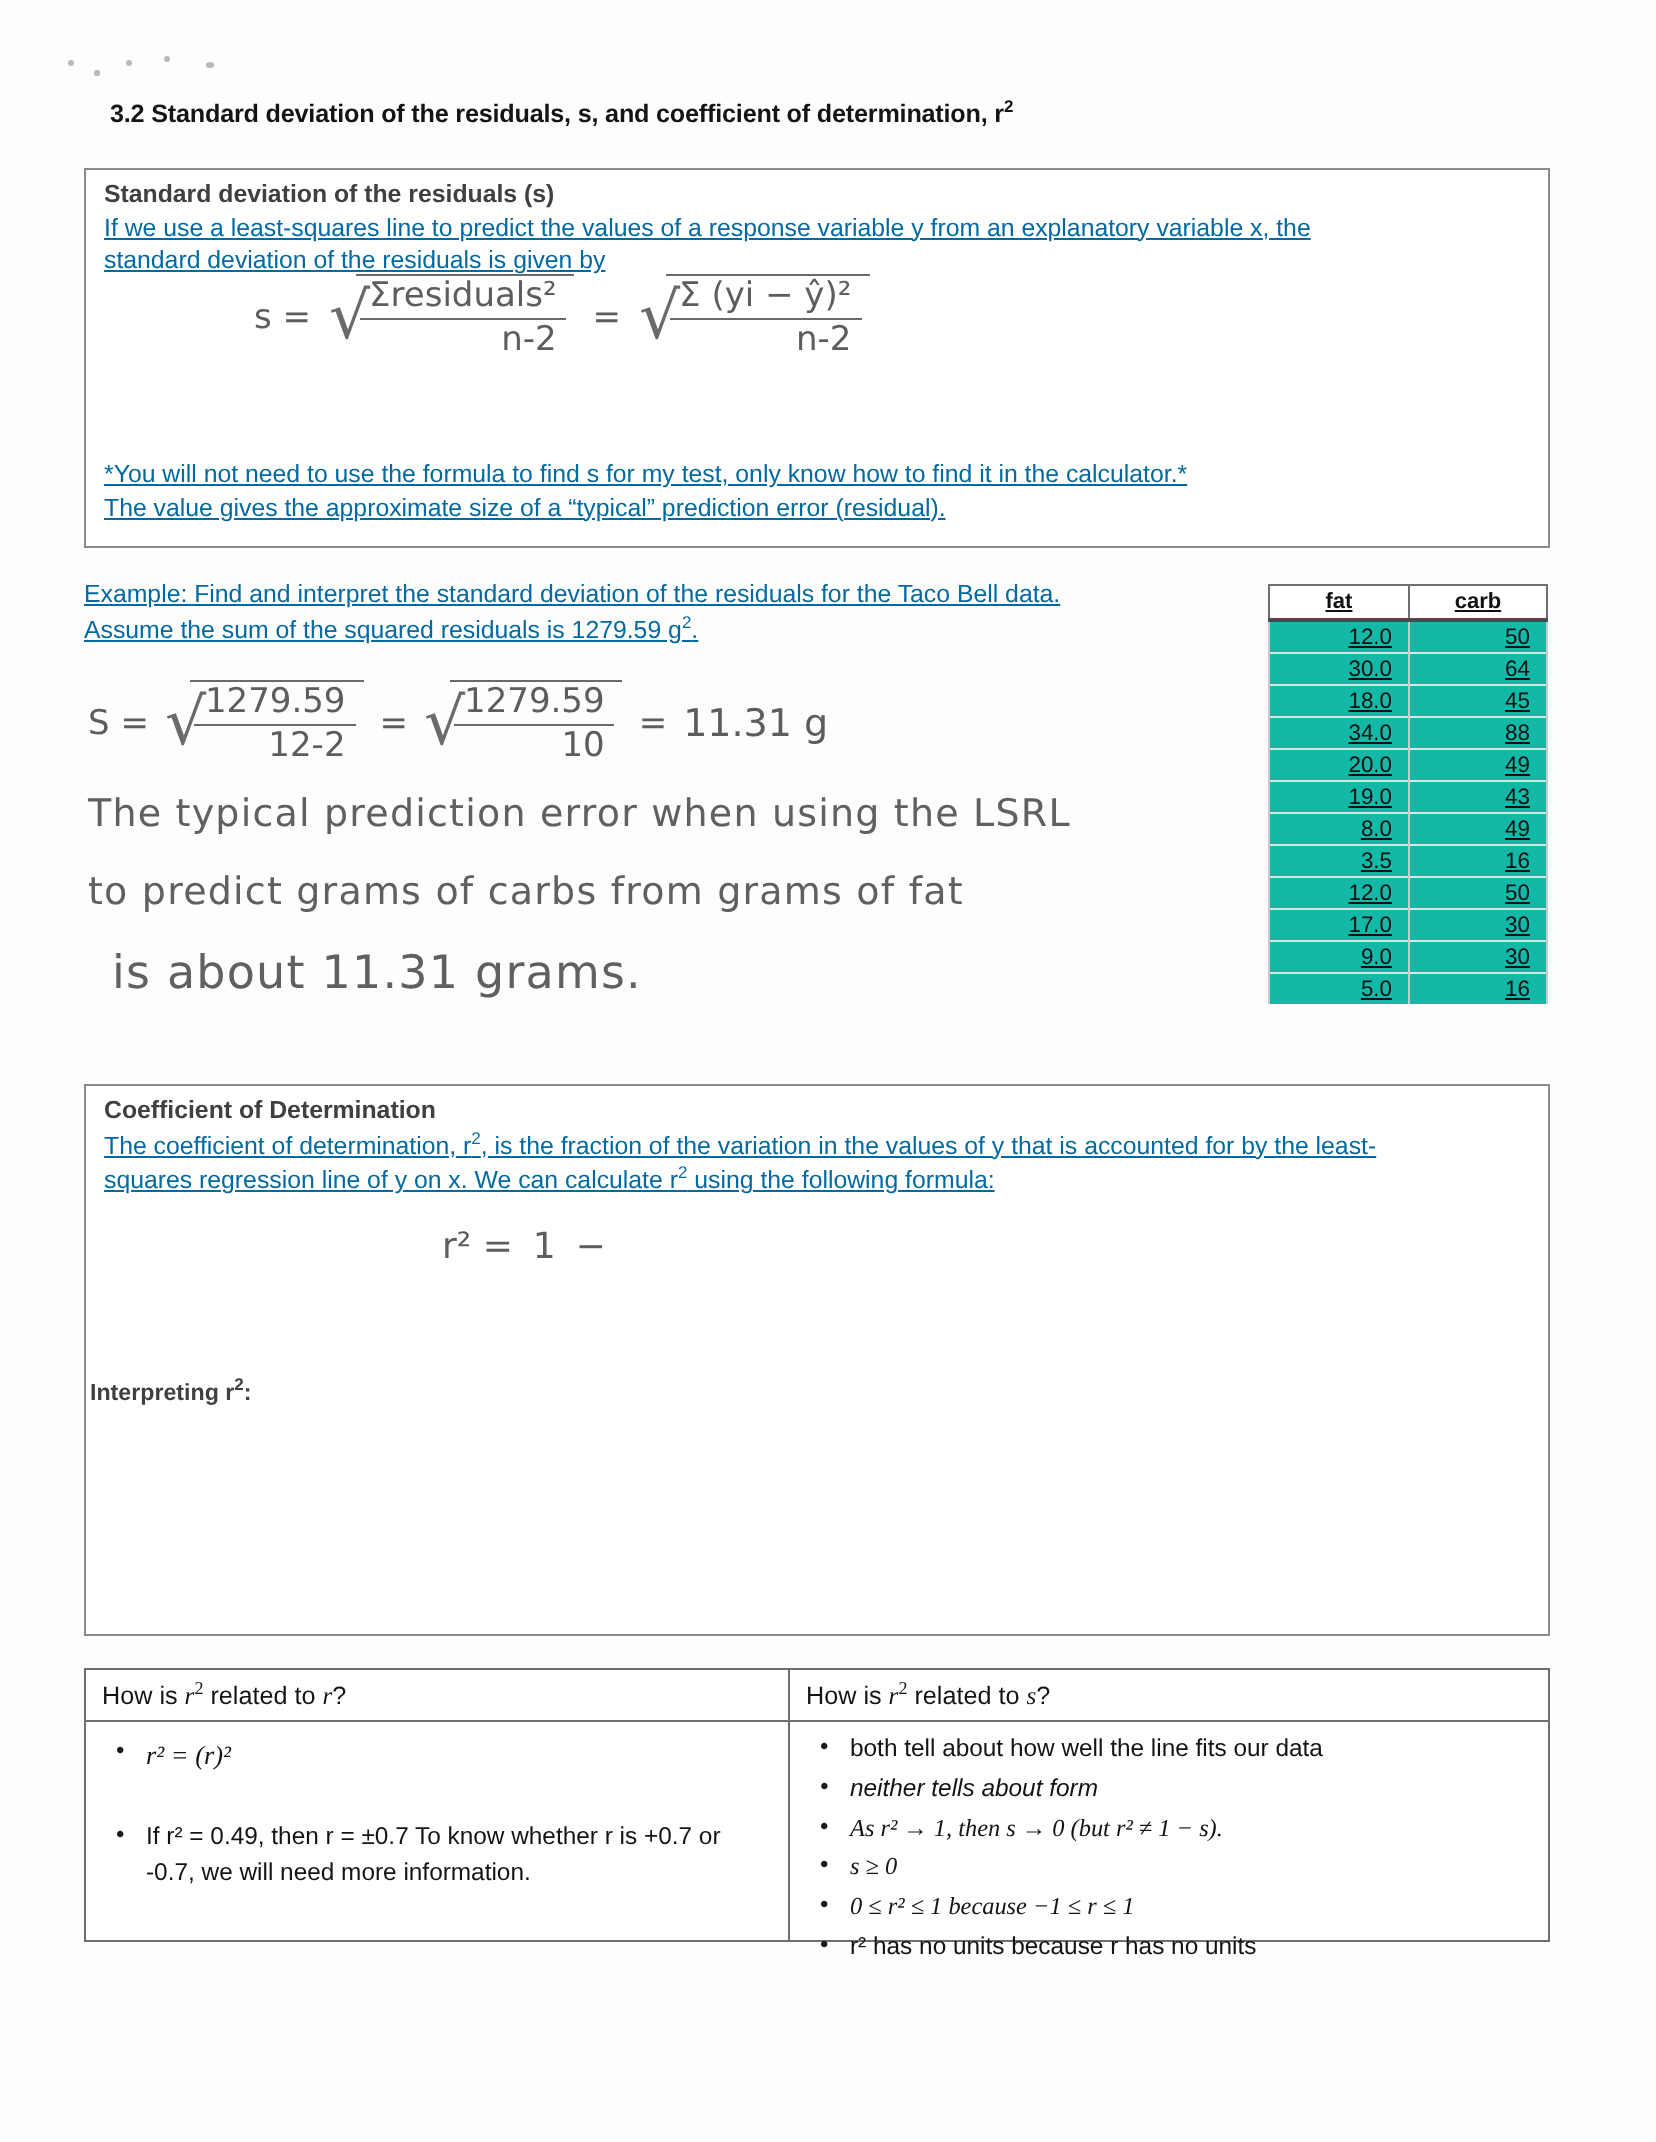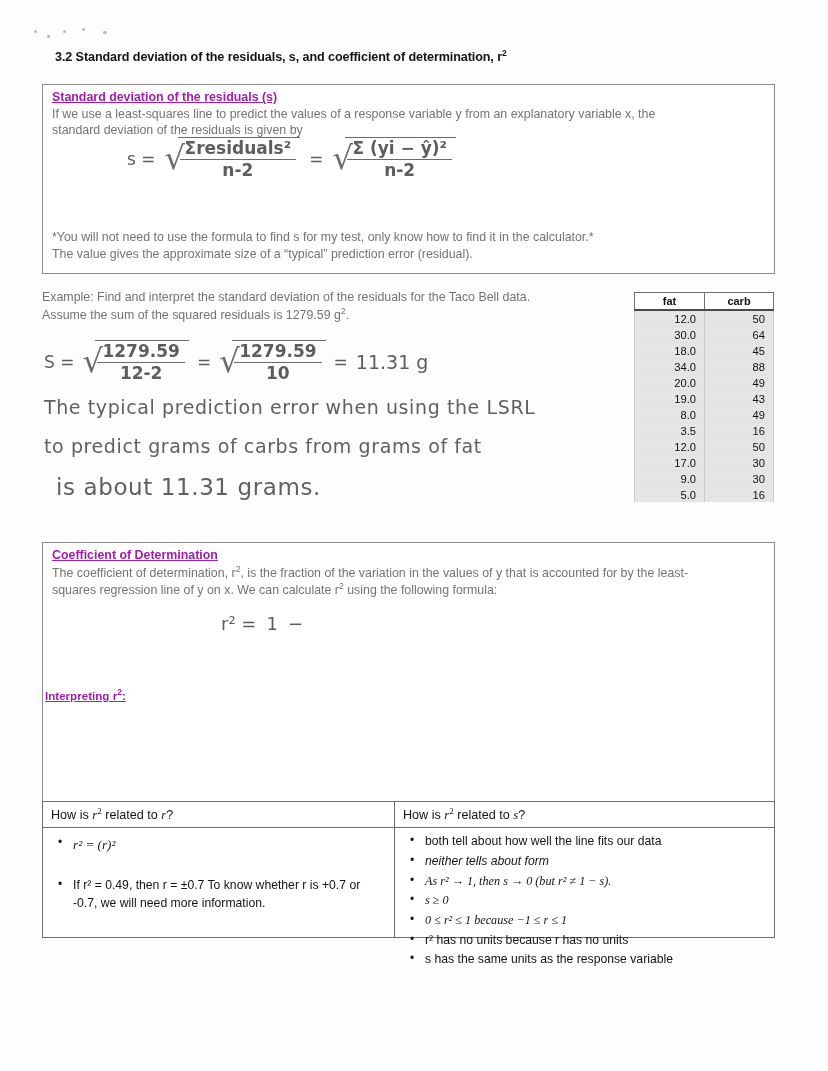--- a/index.html
+++ b/index.html
@@ -42,28 +42,28 @@
   .box {
     position: absolute;
     border: 1.3px solid #8b8b8b;
     background: #ffffff;
     box-sizing: border-box;
   }
 
   .boxhead {
     font-size: 12.4px;
     font-weight: bold;
-    color: #a21caf;
+    color: #404040;
     line-height: 1.25;
-    text-decoration: underline;
   }
   .boxtext {
     font-size: 12.4px;
-    color: #737373;
+    color: #0369a1;
     line-height: 1.33;
+    text-decoration: underline;
   }
   .boxtext sup, .boxhead sup { font-size: 8.5px; }
 
   .pad { padding: 5px 9px 0 9px; }
 
   
   .hand {
     font-family: "DejaVu Sans", sans-serif;
     color: #5d5d5d;
     font-weight: 400;
@@ -73,23 +73,22 @@
     font-family: "DejaVu Sans", sans-serif;
     color: #606060;
     letter-spacing: 0.6px;
     white-space: nowrap;
   }
 
   
   .frac {
     display: inline-block;
     vertical-align: middle;
-    text-align: center;
+    text-align: right;
     line-height: 1.12;
-    font-weight: bold;
   }
   .frac .num { display: block; padding: 0 5px 1px 5px; border-bottom: 1.5px solid #6a6a6a; }
   .frac .den { display: block; padding: 1px 5px 0 5px; }
 
   .sqrt {
     display: inline-block;
     vertical-align: middle;
     position: relative;
     padding-left: 13px;
   }
@@ -107,21 +106,22 @@
     border-top: 1.5px solid #6a6a6a;
     padding: 1px 4px 0 2px;
   }
 
   
   .datatable {
     position: absolute;
     border-collapse: collapse;
     font-size: 11px;
     color: #111;
-    background: #e5e5e5;
+    background: #14b8a6;
+    text-decoration: underline;
   }
   .datatable th {
     font-size: 11px;
     font-weight: bold;
     text-align: center;
     padding: 2px 6px;
     border: 1px solid #707070;
     border-bottom: 2.5px solid #4a4a4a;
     background: #fff;
   }
@@ -329,21 +329,21 @@
     <div class="hand" style="position:absolute;left:178px;top:70px;font-size:18px;display:flex;align-items:center;gap:10px;">
       <span>r² =</span>
       <span>1</span>
       <span>−</span>
     </div>
 
     <div class="boxhead" style="position:absolute;left:2px;top:144px;font-size:11.6px;"><span>Interpreting r</span><sup>2</sup><span>:</span></div>
 
   </div>
 
-  <div class="cmp" style="left:42px;top:801px;width:733px;height:137px;">
+  <div class="cmp" style="left:42px;top:834px;width:733px;height:137px;">
     <div class="cmp-col left">
       <div class="cmp-head">
         <span>How is </span><span class="mi">r</span><span class="msup-n">2</span><span> related to </span><span class="mi">r</span><span>?</span>
       </div>
       <div class="cmp-body">
         <ul class="bul">
           <li style="margin-bottom:22px;"><span class="mi bigger">r² = (r)²</span></li>
           <li><span>If r² = 0.49, then r = ±0.7 To know whether r is +0.7 or -0.7, we will need more information.</span></li>
         </ul>
       </div>
@@ -353,19 +353,18 @@
         <span>How is </span><span class="mi">r</span><span class="msup-n">2</span><span> related to </span><span class="mi">s</span><span>?</span>
       </div>
       <div class="cmp-body" style="padding-top:5px;">
         <ul class="bul">
           <li style="margin-bottom:2px;"><span>both tell about how well the line fits our data</span></li>
           <li style="margin-bottom:2px;font-style:italic;"><span>neither tells about form</span></li>
           <li style="margin-bottom:2px;"><span class="mi">As r² → 1, then s → 0 (but r² ≠ 1 − s).</span></li>
           <li style="margin-bottom:2px;"><span class="mi">s ≥ 0</span></li>
           <li style="margin-bottom:2px;"><span class="mi">0 ≤ r² ≤ 1 because −1 ≤ r ≤ 1</span></li>
           <li style="margin-bottom:2px;"><span>r² has no units because r has no units</span></li>
-          <li style="margin-bottom:0;"><span>s has the same units as the response variable</span></li>
         </ul>
       </div>
     </div>
   </div>
 
 </div>
 
 </body></html>

